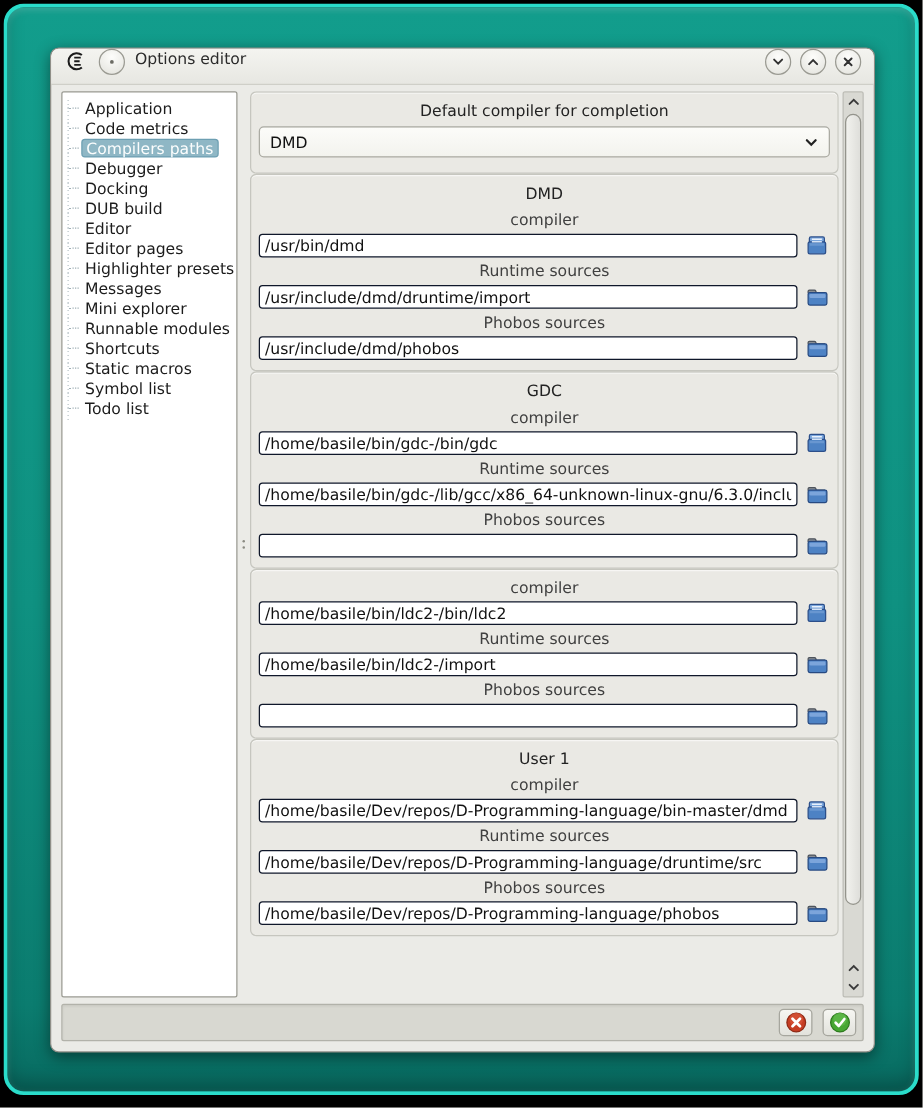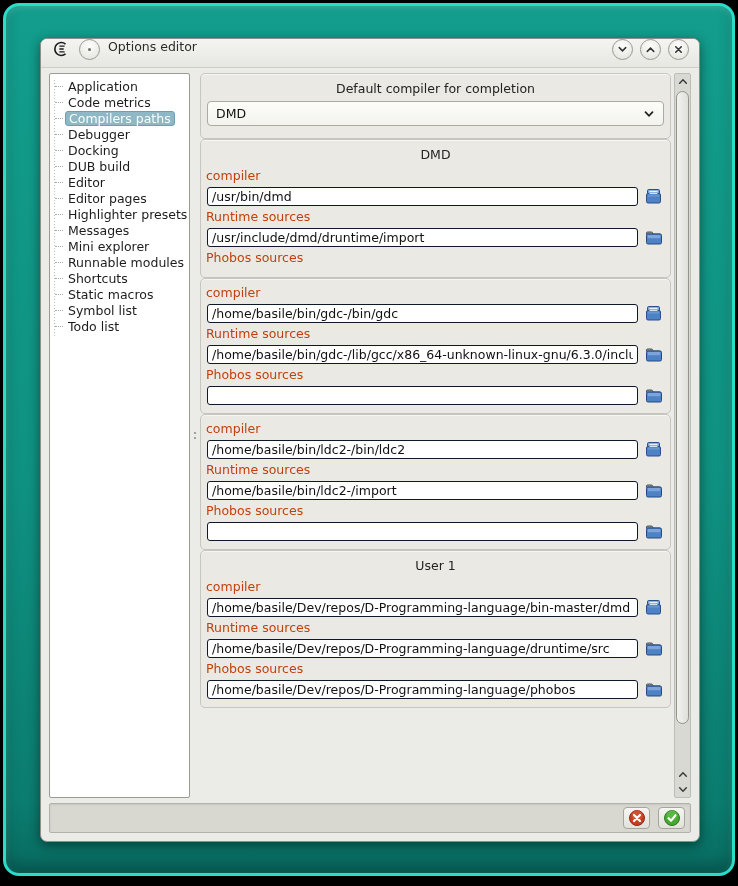--- a/index.html
+++ b/index.html
@@ -65,21 +65,21 @@
   .grip-dot{width:2px;height:2px;background:#8a8a82;border-radius:50%;}
   
   .viewport{flex:1 1 auto;overflow:hidden;position:relative;min-width:0;}
   .panel{position:absolute;left:0;top:0;right:0;display:flex;flex-direction:column;gap:0;}
   .groupbox{
     background:#eae9e4;border:1px solid #c6c6bf;border-radius:5px;
     padding:3px 5px 8px 5px;flex:0 0 auto;
     box-shadow:inset 0 1px 0 rgba(255,255,255,.6);
   }
   .box-title{text-align:center;font-size:12.5px;color:#222;padding:4px 0 3px;}
-  .field-label{text-align:left;font-size:12.5px;color:#c2410c;padding:3px 0 4px;}
+  .field-label{text-align:center;font-size:12.5px;color:#404040;padding:3px 0 4px;}
   .input-row{display:flex;align-items:center;gap:6px;padding:0 1px;}
   .path-input{
     flex:1 1 auto;height:19px;border:1px solid #0f172a;border-radius:3px;background:#fff;
     font-family:"DejaVu Sans","Liberation Sans",sans-serif;font-size:12.5px;color:#111;
     padding:0 4px;box-sizing:border-box;min-width:0;outline:none;
   }
   .icon-btn{flex:0 0 auto;width:20px;height:18px;border:none;background:transparent;padding:0;display:flex;align-items:center;justify-content:center;cursor:pointer;}
   
   .combo{
     height:23px;margin:2px 1px 4px 1px;border:1px solid #ababa3;border-radius:4px;
@@ -259,22 +259,33 @@
       <button class="icon-btn">
         <svg width="18" height="16" viewBox="0 0 18 16">
           <path d="M1.5 4.5 L1.5 3 Q1.5 2 2.5 2 L6.5 2 Q7.3 2 7.6 2.8 L8 4 L15 4" fill="#8a8f96" stroke="#4e545c" stroke-width="1"></path>
           <rect x="1.5" y="4" width="15" height="10" rx="1.4" fill="#4d82c4" stroke="#274a82" stroke-width="1"></rect>
           <rect x="2.6" y="5.1" width="12.8" height="3.2" rx="1" fill="#82a9de" opacity="0.9"></rect>
         </svg>
       </button>
     </div>
 
     <div class="field-label">Phobos sources</div>
+    <div class="input-row">
+      <input class="path-input" type="text" value="/usr/include/dmd/phobos" style="">
+      <button class="icon-btn">
+        <svg width="18" height="16" viewBox="0 0 18 16">
+          <path d="M1.5 4.5 L1.5 3 Q1.5 2 2.5 2 L6.5 2 Q7.3 2 7.6 2.8 L8 4 L15 4" fill="#8a8f96" stroke="#4e545c" stroke-width="1"></path>
+          <rect x="1.5" y="4" width="15" height="10" rx="1.4" fill="#4d82c4" stroke="#274a82" stroke-width="1"></rect>
+          <rect x="2.6" y="5.1" width="12.8" height="3.2" rx="1" fill="#82a9de" opacity="0.9"></rect>
+        </svg>
+      </button>
+    </div>
   </div>
             <div class="groupbox">
+    <div class="box-title">GDC</div>
 
     <div class="field-label">compiler</div>
     <div class="input-row">
       <input class="path-input" type="text" value="/home/basile/bin/gdc-/bin/gdc" style="">
       <button class="icon-btn">
         <svg width="18" height="17" viewBox="0 0 18 17">
           <rect x="2.5" y="1.5" width="12" height="5.5" rx="1.2" fill="#7aa6dd" stroke="#2c4f8a" stroke-width="1"></rect>
           <rect x="1.5" y="5.5" width="14" height="9.5" rx="1.5" fill="#4d82c4" stroke="#2c4f8a" stroke-width="1"></rect>
           <rect x="4.5" y="2.8" width="8" height="1.2" fill="#eaf1fb"></rect>
           <rect x="4.5" y="4.8" width="8" height="1.2" fill="#d5e3f6"></rect>

